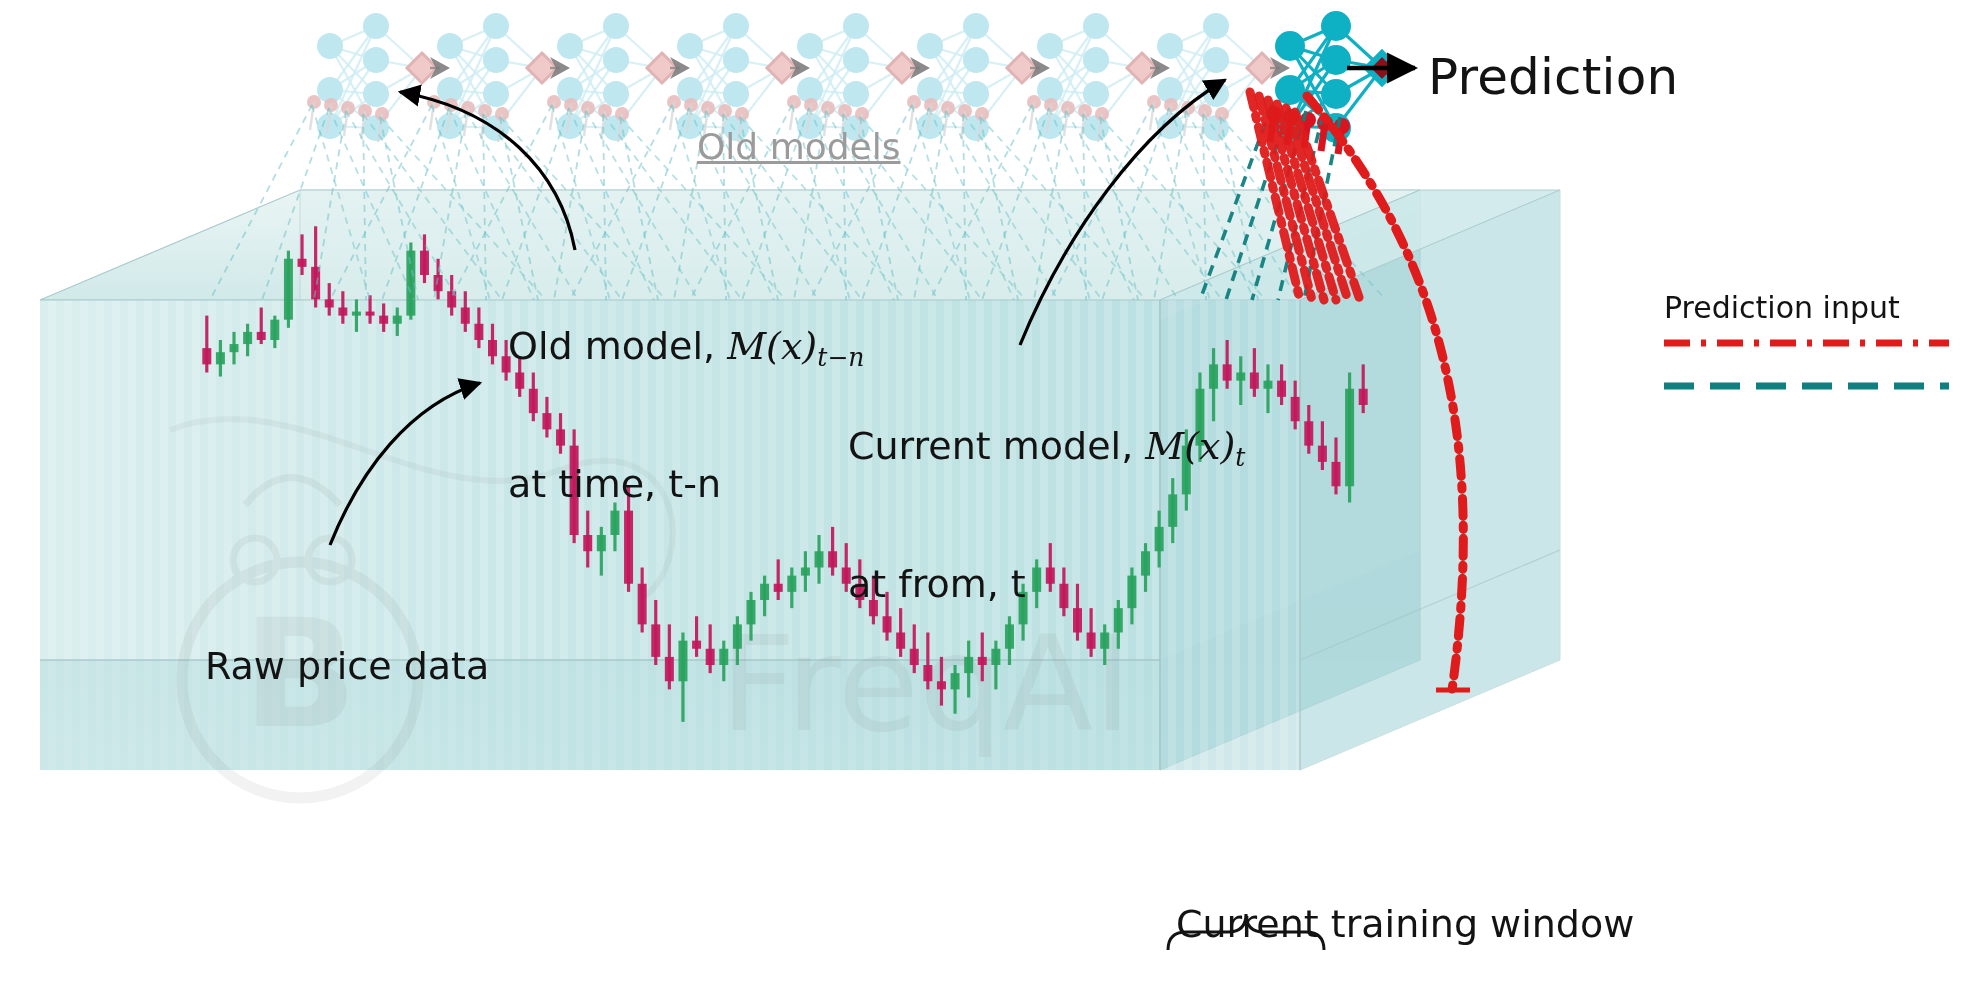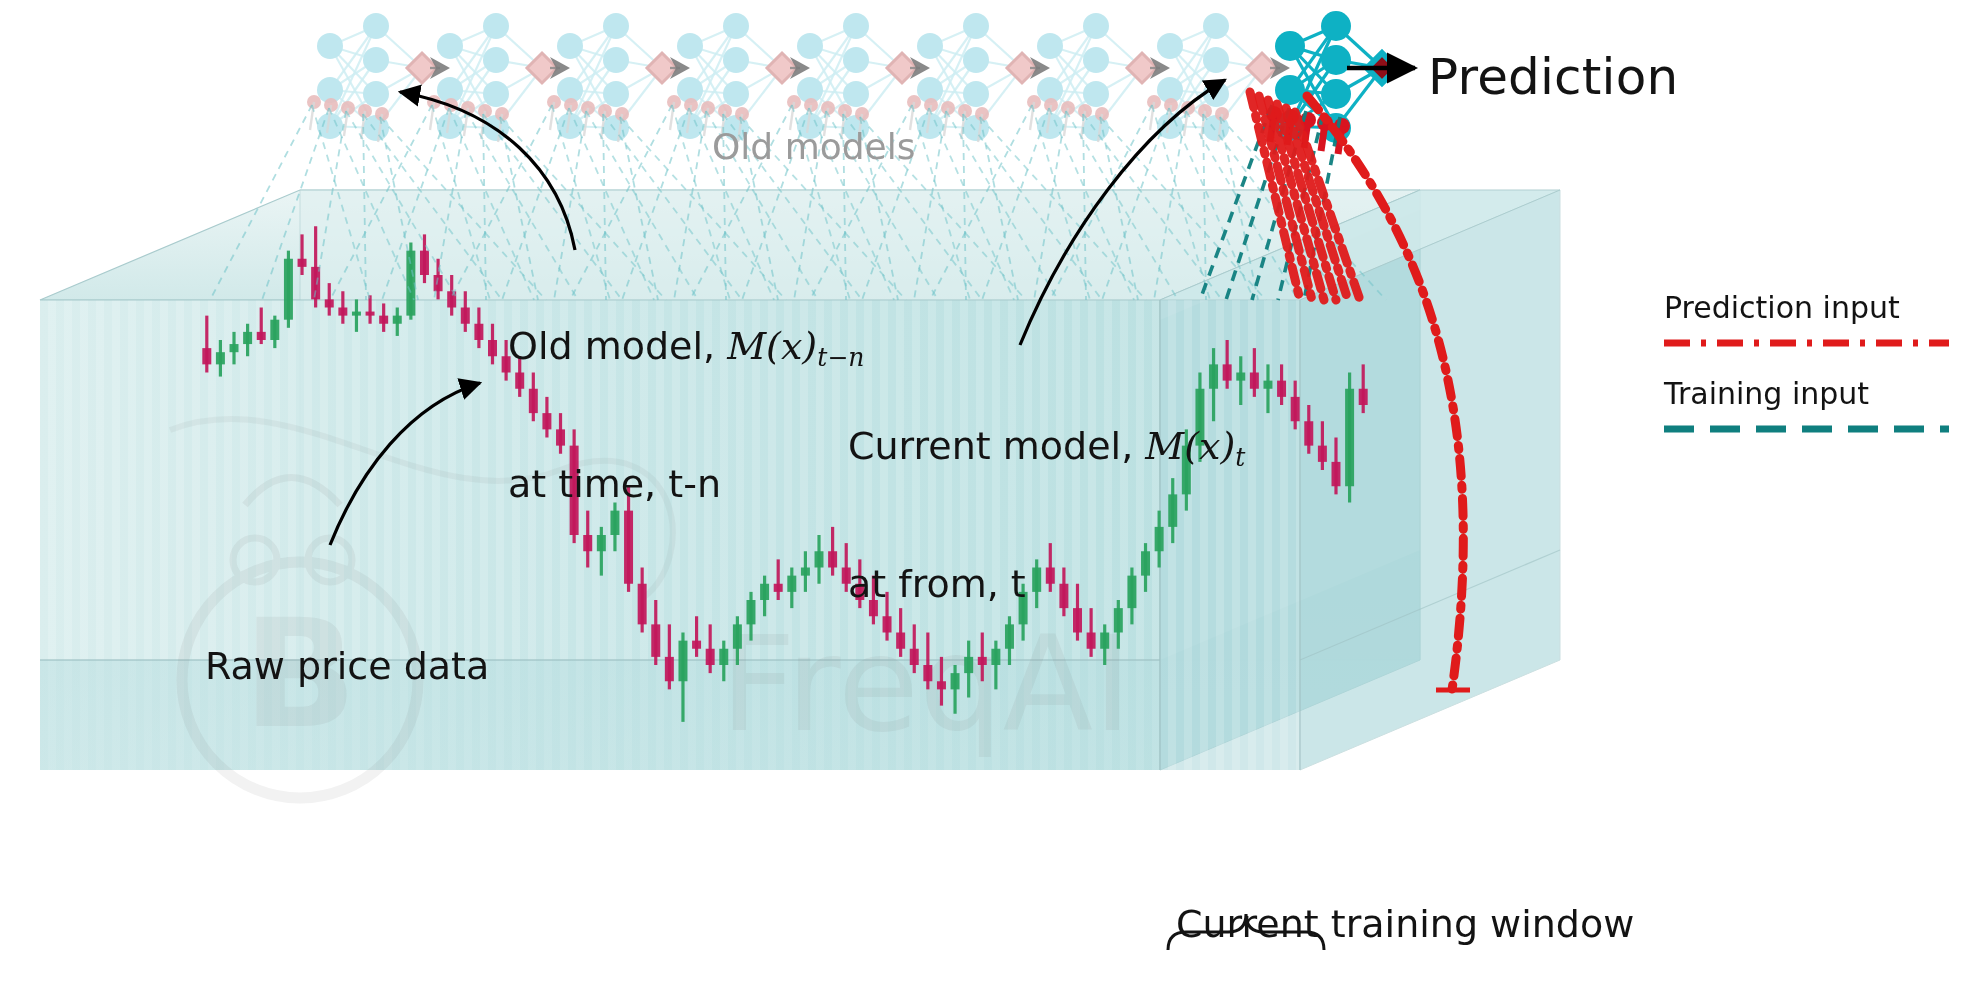--- a/index.html
+++ b/index.html
@@ -709,21 +709,21 @@
     <path d="M330,545 C 360,470 410,405 480,383" fill="none" stroke="#000" stroke-width="3.2" marker-end="url(#blkArrow)"></path>
 
     <line x1="1347" y1="68" x2="1415" y2="68" stroke="#000" stroke-width="4.5" marker-end="url(#blkArrow)"></line>
 
     <path d="M1168,950 q0,-18 18,-18 h42 q18,0 18,-18 q0,18 18,18 h42 q18,0 18,18" fill="none" stroke="#131313" stroke-width="3"></path>
 
     <path d="M1307,96 C 1430,240 1490,420 1452,690" fill="none" stroke="#e01b1b" stroke-width="9" stroke-dasharray="18 9 4 9" stroke-linecap="round"></path>
     <line x1="1436" y1="690" x2="1470" y2="690" stroke="#e01b1b" stroke-width="5"></line>
   </svg>
 
-  <div class="txt txt-oldmodels" style="left:712px; top:120px;">Old models</div>
+  <div class="txt txt-oldmodels" style="left:697px; top:120px;text-decoration:underline;">Old models</div>
 
   <div class="txt txt-prediction" style="left:1428px; top:42px;">Prediction</div>
 
   <div class="txt txt-annot" style="left:508px; top:228px;">
     <div><span>Old model, </span><span class="math-i">M</span><span class="math-i">(x)</span><span class="math-i sub">t−n</span></div>
     <div>at time, t-n</div>
   </div>
 
   <div class="txt txt-annot" style="left:848px; top:328px;">
     <div><span>Current model, </span><span class="math-i">M</span><span class="math-i">(x)</span><span class="math-i sub">t</span></div>
@@ -737,20 +737,19 @@
   <div class="txt txt-window" style="left:1176px; top:896px;">Current training window</div>
 
   <div style="position:absolute; left:1664px; top:284px;">
     <div style="position:relative; height:72px;">
       <div class="txt txt-legend" style="position:static;">Prediction input</div>
       <svg width="290" height="22" style="display:block; margin-top:8px;">
         <line x1="0" y1="10" x2="285" y2="10" stroke="#e01b1b" stroke-width="7" stroke-dasharray="26 11 5 11"></line>
       </svg>
     </div>
     <div style="position:relative; height:72px; margin-top:14px;">
-      <div class="txt txt-legend" style="position:static;">Training input</div>
       <svg width="290" height="22" style="display:block; margin-top:8px;">
         <line x1="0" y1="10" x2="285" y2="10" stroke="#0f7f7f" stroke-width="7" stroke-dasharray="30 16"></line>
       </svg>
     </div>
   </div>
 
 </div>
 
 </body></html>

